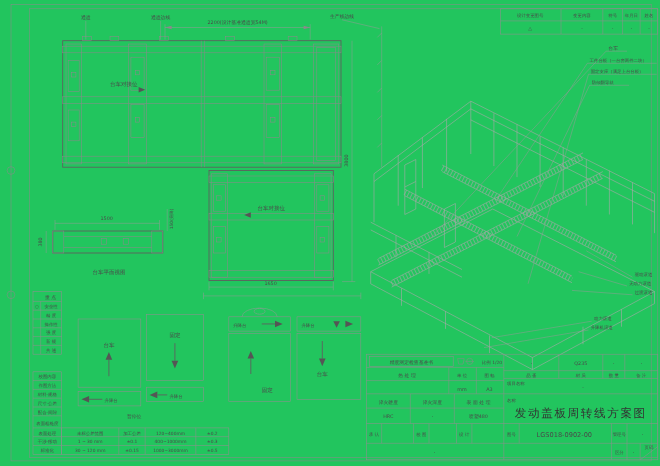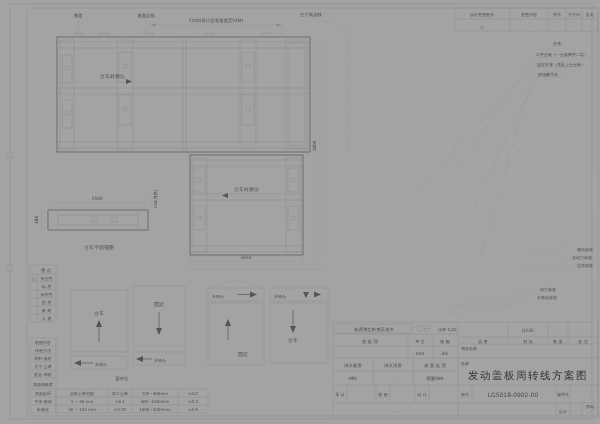--- a/index.html
+++ b/index.html
@@ -1,16 +1,16 @@
 <!DOCTYPE html>
 <html><head>
 <meta charset="utf-8">
 <style>
   html,body{margin:0;padding:0;background:#f5f5f3;}
-  #sheet{width:600px;height:424px;background:#a3a3a3;position:relative;overflow:hidden;}
+  #sheet{width:600px;height:424px;background:#22c55e;position:relative;overflow:hidden;}
   svg{display:block;}
   text{font-family:"DejaVu Sans",sans-serif;fill:#4a4a4a;}
   .t5{font-size:5px;} .t45{font-size:4.4px;} .t4{font-size:4px;}
   .t6{font-size:6px;} .title-big{font-size:10.5px;fill:#333;letter-spacing:1.5px;}
   .thin{stroke:#8a8a8a;stroke-width:0.5;fill:none;}
   .med{stroke:#5f5f5f;stroke-width:0.8;fill:none;}
   .dim{stroke:#9a9a9a;stroke-width:0.45;fill:none;}
   .iso{stroke:#a9a9a9;stroke-width:0.55;fill:none;}
   .tbl{stroke:#8f8f8f;stroke-width:0.5;fill:none;}
 </style>

